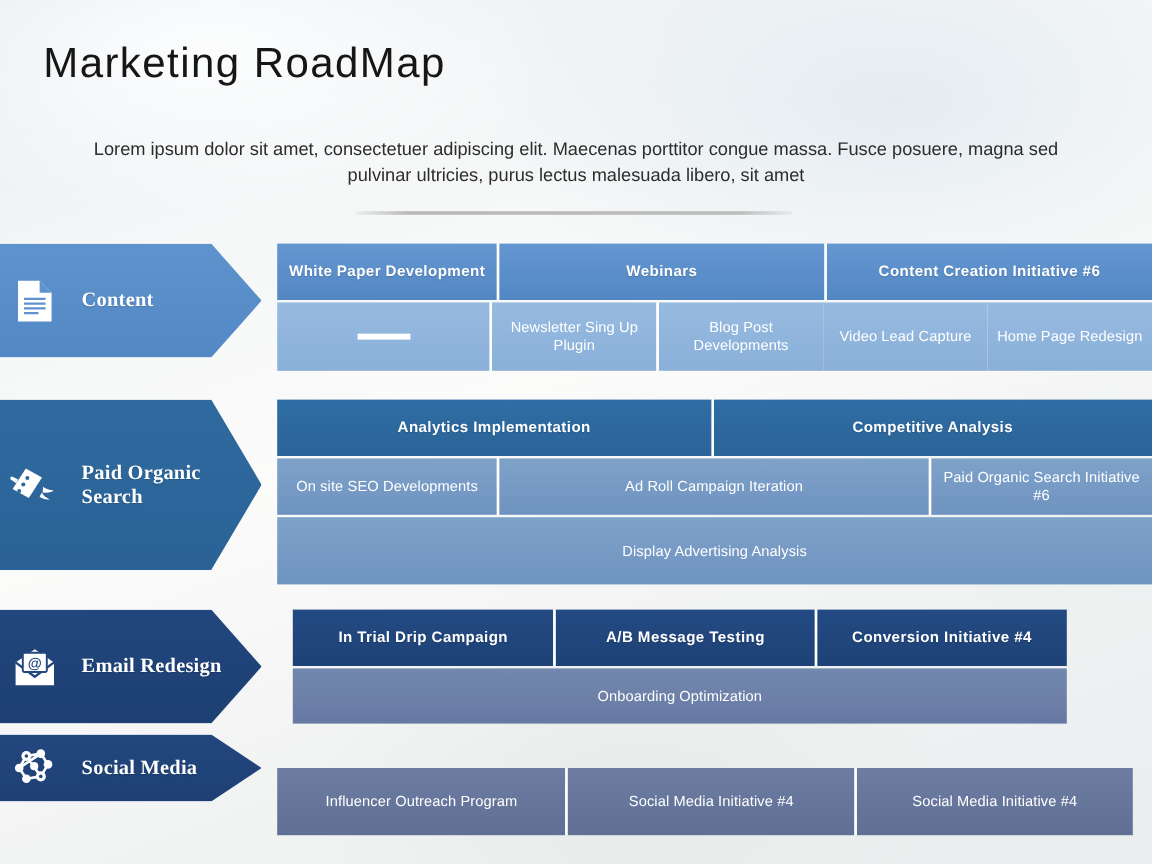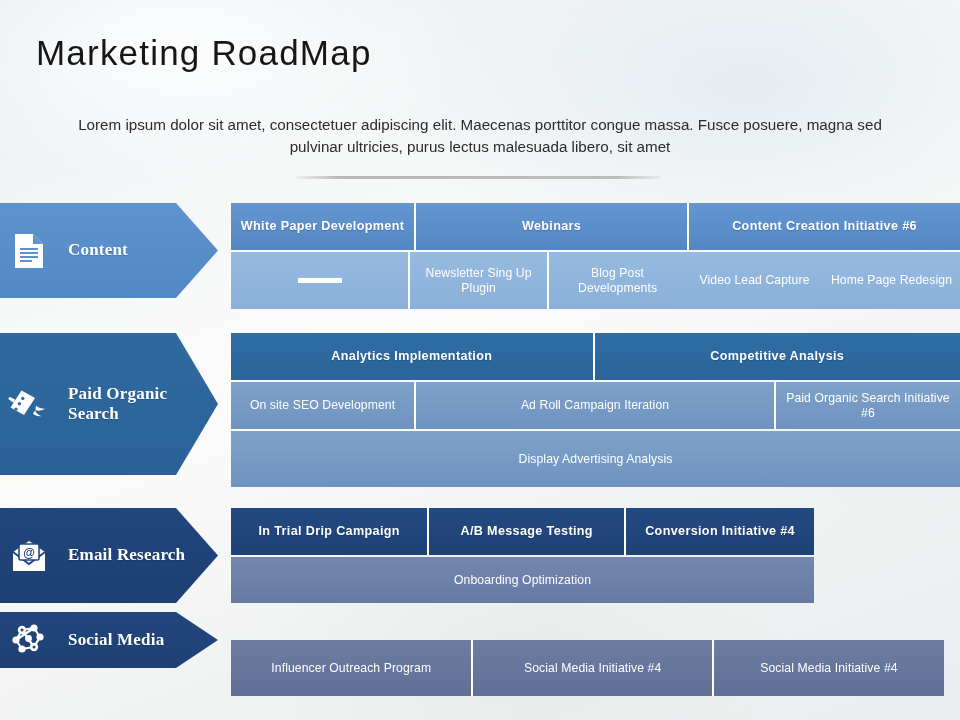--- a/index.html
+++ b/index.html
@@ -167,21 +167,21 @@
   #row-paid .bars { width: 729px; }
   #row-paid .l1 { height: 47px; }
   #row-paid .l2 { height: 47px; }
   #row-paid .l3 { height: 56px; }
   .p-head { background: linear-gradient(180deg, #2f6da4 0%, #2a6498 100%); }
   .p-sub  { background: linear-gradient(180deg, #7fa2c9 0%, #6e93c0 100%); }
 
   
   #row-email { top: 508px; height: 95px; }
   #row-email .arrow { height: 95px; background: linear-gradient(180deg, #21477e 0%, #1d3f72 100%); }
-  #row-email .bars { width: 583px; }
+  #row-email .bars { width: 645px; margin-left: 13px; }
   #row-email .l1 { height: 47px; }
   #row-email .l2 { height: 46px; }
   .e-head { background: linear-gradient(180deg, #234a83 0%, #1e4276 100%); }
   .e-sub  { background: linear-gradient(180deg, #7388ae 0%, #6679a3 100%); }
 
   
   #row-social { top: 612px; height: 56px; }
   #row-social .arrow { height: 56px; background: linear-gradient(180deg, #22477e 0%, #1e4074 100%); }
   #row-social .bars { width: 713px; }
   #row-social .l1 { height: 56px; margin-top: 28px; }
@@ -244,41 +244,41 @@
         </svg>
       </span>
       <span class="label">Paid Organic Search</span>
     </div>
     <div class="bars">
       <div class="bar-line l1">
         <div class="cell head p-head" style="flex:181">Analytics Implementation</div>
         <div class="cell head p-head" style="flex:183">Competitive Analysis</div>
       </div>
       <div class="bar-line l2">
-        <div class="cell sub p-sub" style="flex:181">On site SEO Development</div>
+        <div class="cell sub p-sub" style="flex:181">On site SEO Developments</div>
         <div class="cell sub p-sub" style="flex:366">Ad Roll Campaign Iteration</div>
         <div class="cell sub p-sub" style="flex:182">Paid Organic Search Initiative #6</div>
       </div>
       <div class="bar-line l3">
         <div class="cell sub p-sub" style="flex:729">Display Advertising Analysis</div>
       </div>
     </div>
   </div>
 
   <div class="row" id="row-email">
     <div class="arrow">
       <span class="icon">
         <svg width="40" height="36" viewBox="0 0 40 36" fill="none">
           <path d="M4 14L20 3l16 11v19H4z" fill="#fff"></path>
           <path d="M4 14l16 12 16-12" fill="none" stroke="#21477e" stroke-width="2"></path>
           <rect x="10" y="6" width="20" height="16" rx="1.5" fill="#fff" stroke="#21477e" stroke-width="1.6"></rect>
           <text x="20" y="18.5" font-family="'Liberation Sans',sans-serif" font-size="12" font-weight="700" fill="#21477e" text-anchor="middle">@</text>
         </svg>
       </span>
-      <span class="label">Email Research</span>
+      <span class="label">Email Redesign</span>
     </div>
     <div class="bars">
       <div class="bar-line l1">
         <div class="cell head e-head" style="flex:242">In Trial Drip Campaign</div>
         <div class="cell head e-head" style="flex:240">A/B Message Testing</div>
         <div class="cell head e-head" style="flex:231">Conversion Initiative #4</div>
       </div>
       <div class="bar-line l2">
         <div class="cell sub e-sub" style="flex:713">Onboarding Optimization</div>
       </div>

